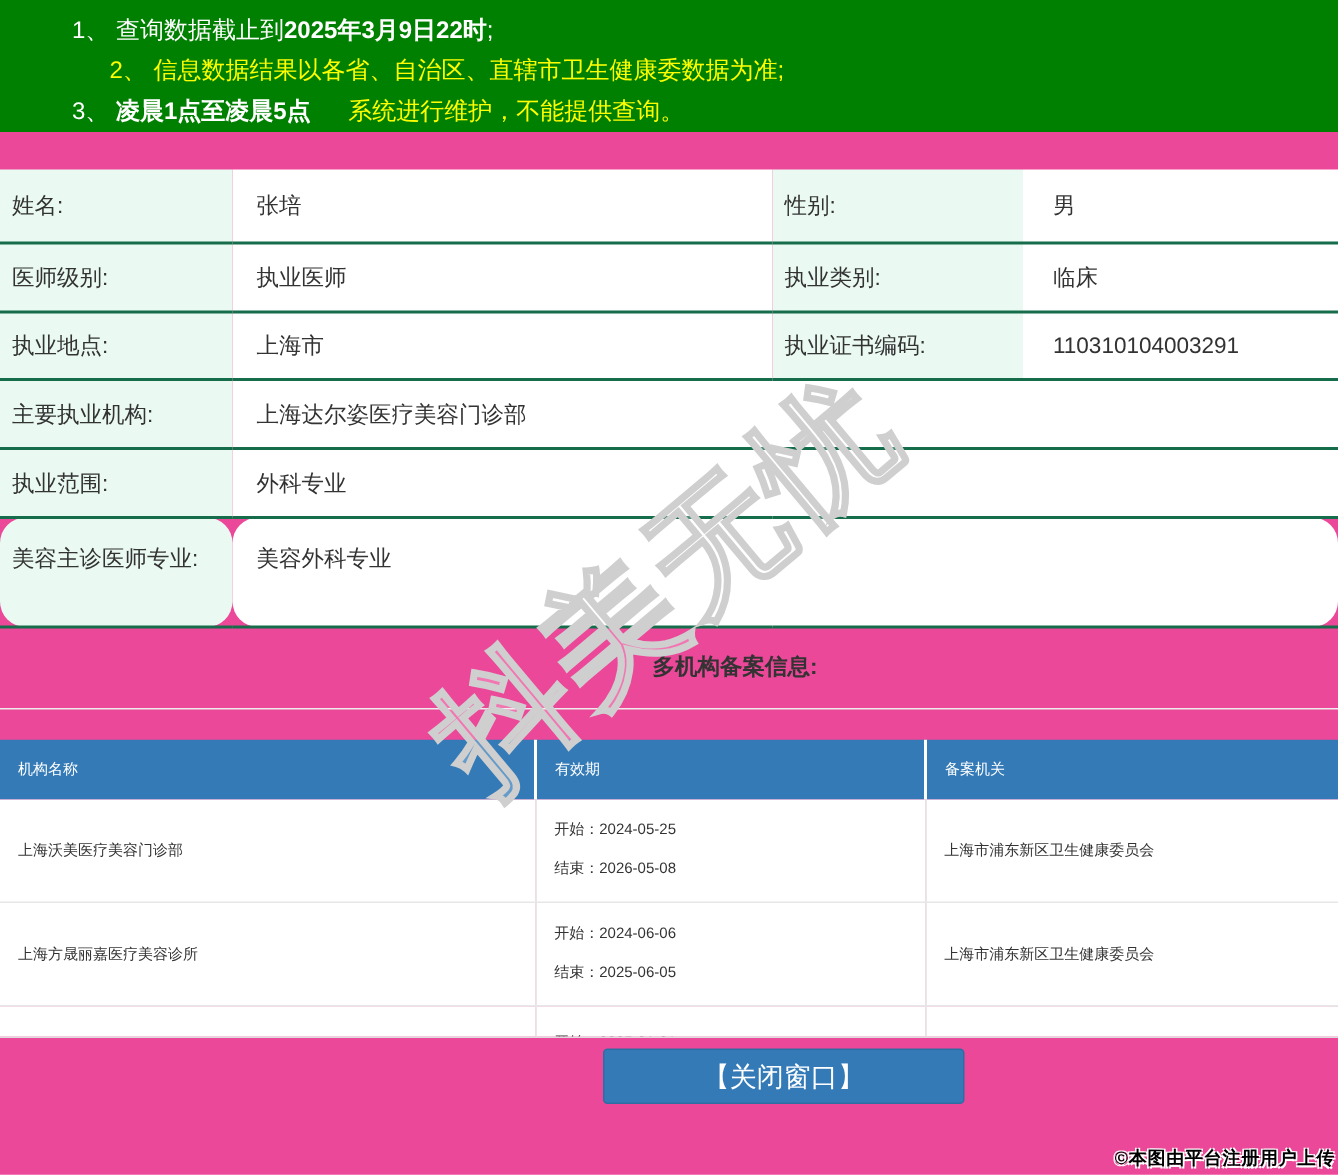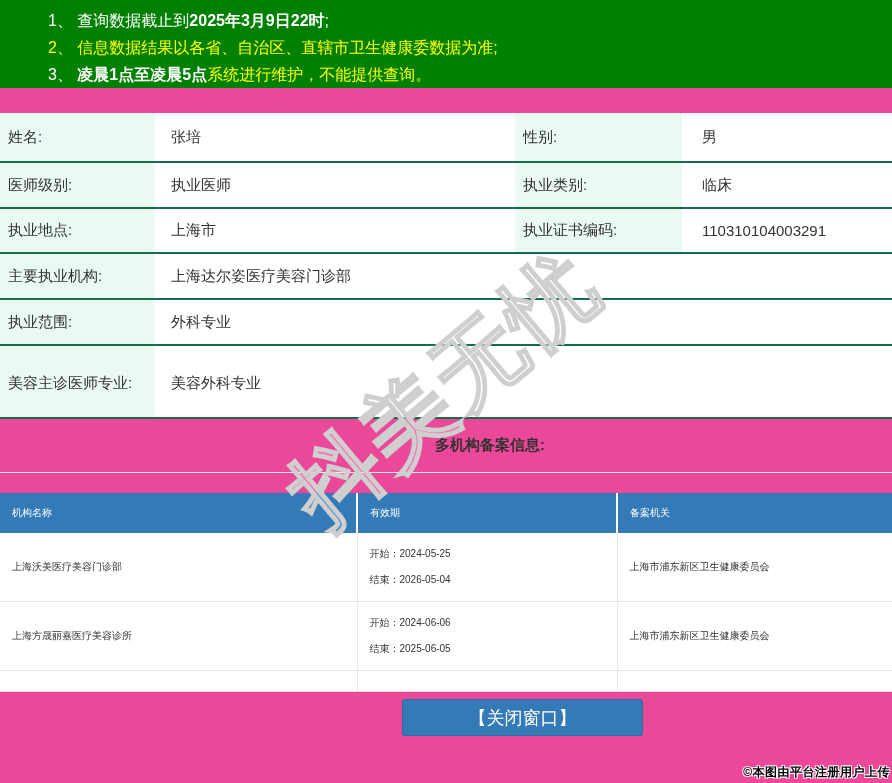--- a/index.html
+++ b/index.html
@@ -5,31 +5,31 @@
   * { margin:0; padding:0; box-sizing:border-box; }
   body { background:#fff; }
   .page {
     position:relative; width:892px; height:783px; overflow:hidden;
     background:#ec4899; font-family:"Liberation Sans", sans-serif; color:#333;
   }
   
   .banner { background:#008000; height:88px; padding:7px 10px 0 48px; }
   .banner .line { font-size:16px; line-height:27px; color:#fff; white-space:nowrap; }
   .banner .b { font-weight:bold; }
-  .banner .yellow { color:#ffff00; }
+  .banner .yellow { color:#ffff00;margin-left:25px; }
   
   .profile-table { width:892px; border-collapse:collapse; margin-top:25px; table-layout:fixed; }
   .profile-table td { font-size:15px; color:#333; border-bottom:2px solid #156d4b; vertical-align:middle; }
   .profile-table td.lbl { background:#eafaf2; padding-left:8px; }
   .profile-table td.val { padding-left:16px; background:#fff; }
   .profile-table td.val2 { padding-left:20px; background:#fff; }
   .col-l1 { width:155px; } .col-v1 { width:360px; } .col-l2 { width:167px; }
   tr.r1 td { height:49px; } tr.r2 td { height:46px; } tr.r3 td { height:45px; }
   tr.r4 td { height:46px; } tr.r5 td { height:46px; }
-  tr.r6 td { height:73px; vertical-align:top; padding-top:28px; }
+  tr.r6 td { height:73px; vertical-align:top; padding-top:17px;border-radius:17px; }
   tr.r7 td { height:46px; }
   
   .section-title { margin-top:17px; padding-left:88px; text-align:center;
     font-size:15px; font-weight:bold; color:#333; line-height:18px; }
   .divider { border:none; border-top:1px solid #ececec; margin-top:18px; }
   .filing-wrap { margin-top:20px; height:199px; overflow:hidden; border-bottom:1px solid #ddd; }
   .filing-table { width:892px; border-collapse:collapse; table-layout:fixed; font-size:10px; }
   .filing-table th { background:#337ab7; color:#fff; font-weight:normal; text-align:left;
     height:40px; padding:0 0 0 12px; border-right:2px solid #fff; }
   .filing-table th:last-child { border-right:none;margin-left:48px; }
@@ -111,21 +111,21 @@
           <th class="fcol1">机构名称</th>
           <th class="fcol2">有效期</th>
           <th>备案机关</th>
         </tr>
       </thead>
       <tbody>
         <tr class="fa">
           <td>上海沃美医疗美容门诊部</td>
           <td class="validity">
             <div>开始：2024-05-25</div>
-            <div>结束：2026-05-04</div>
+            <div>结束：2026-05-08</div>
           </td>
           <td>上海市浦东新区卫生健康委员会</td>
         </tr>
         <tr class="fb">
           <td>上海方晟丽嘉医疗美容诊所</td>
           <td class="validity">
             <div>开始：2024-06-06</div>
             <div>结束：2025-06-05</div>
           </td>
           <td>上海市浦东新区卫生健康委员会</td>

